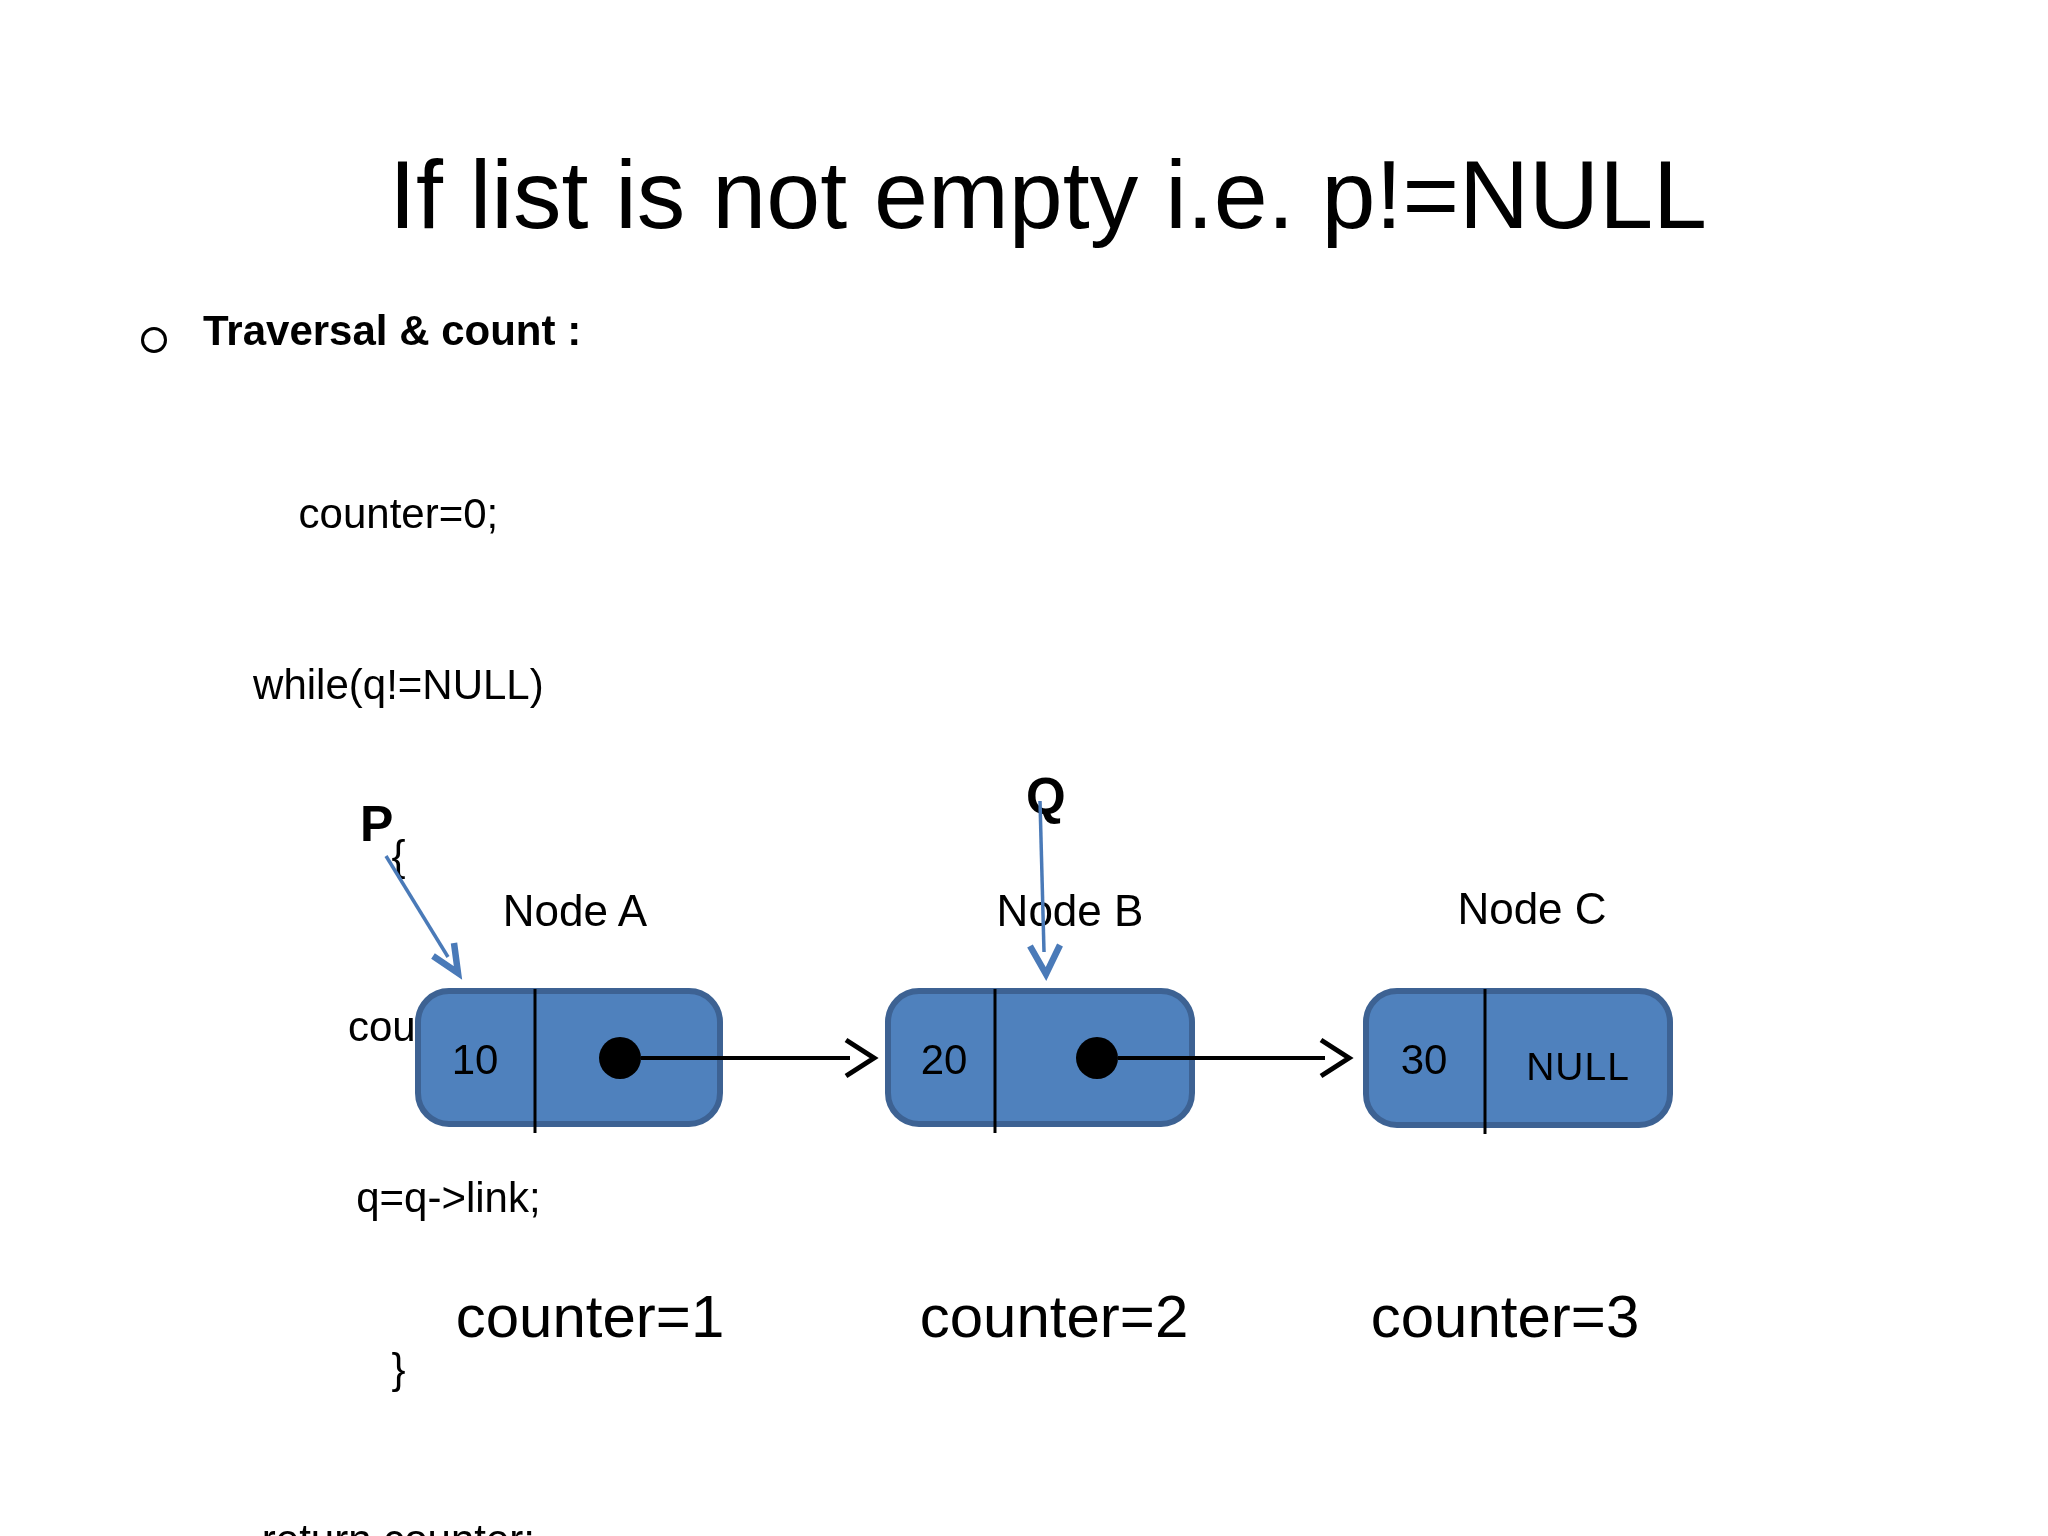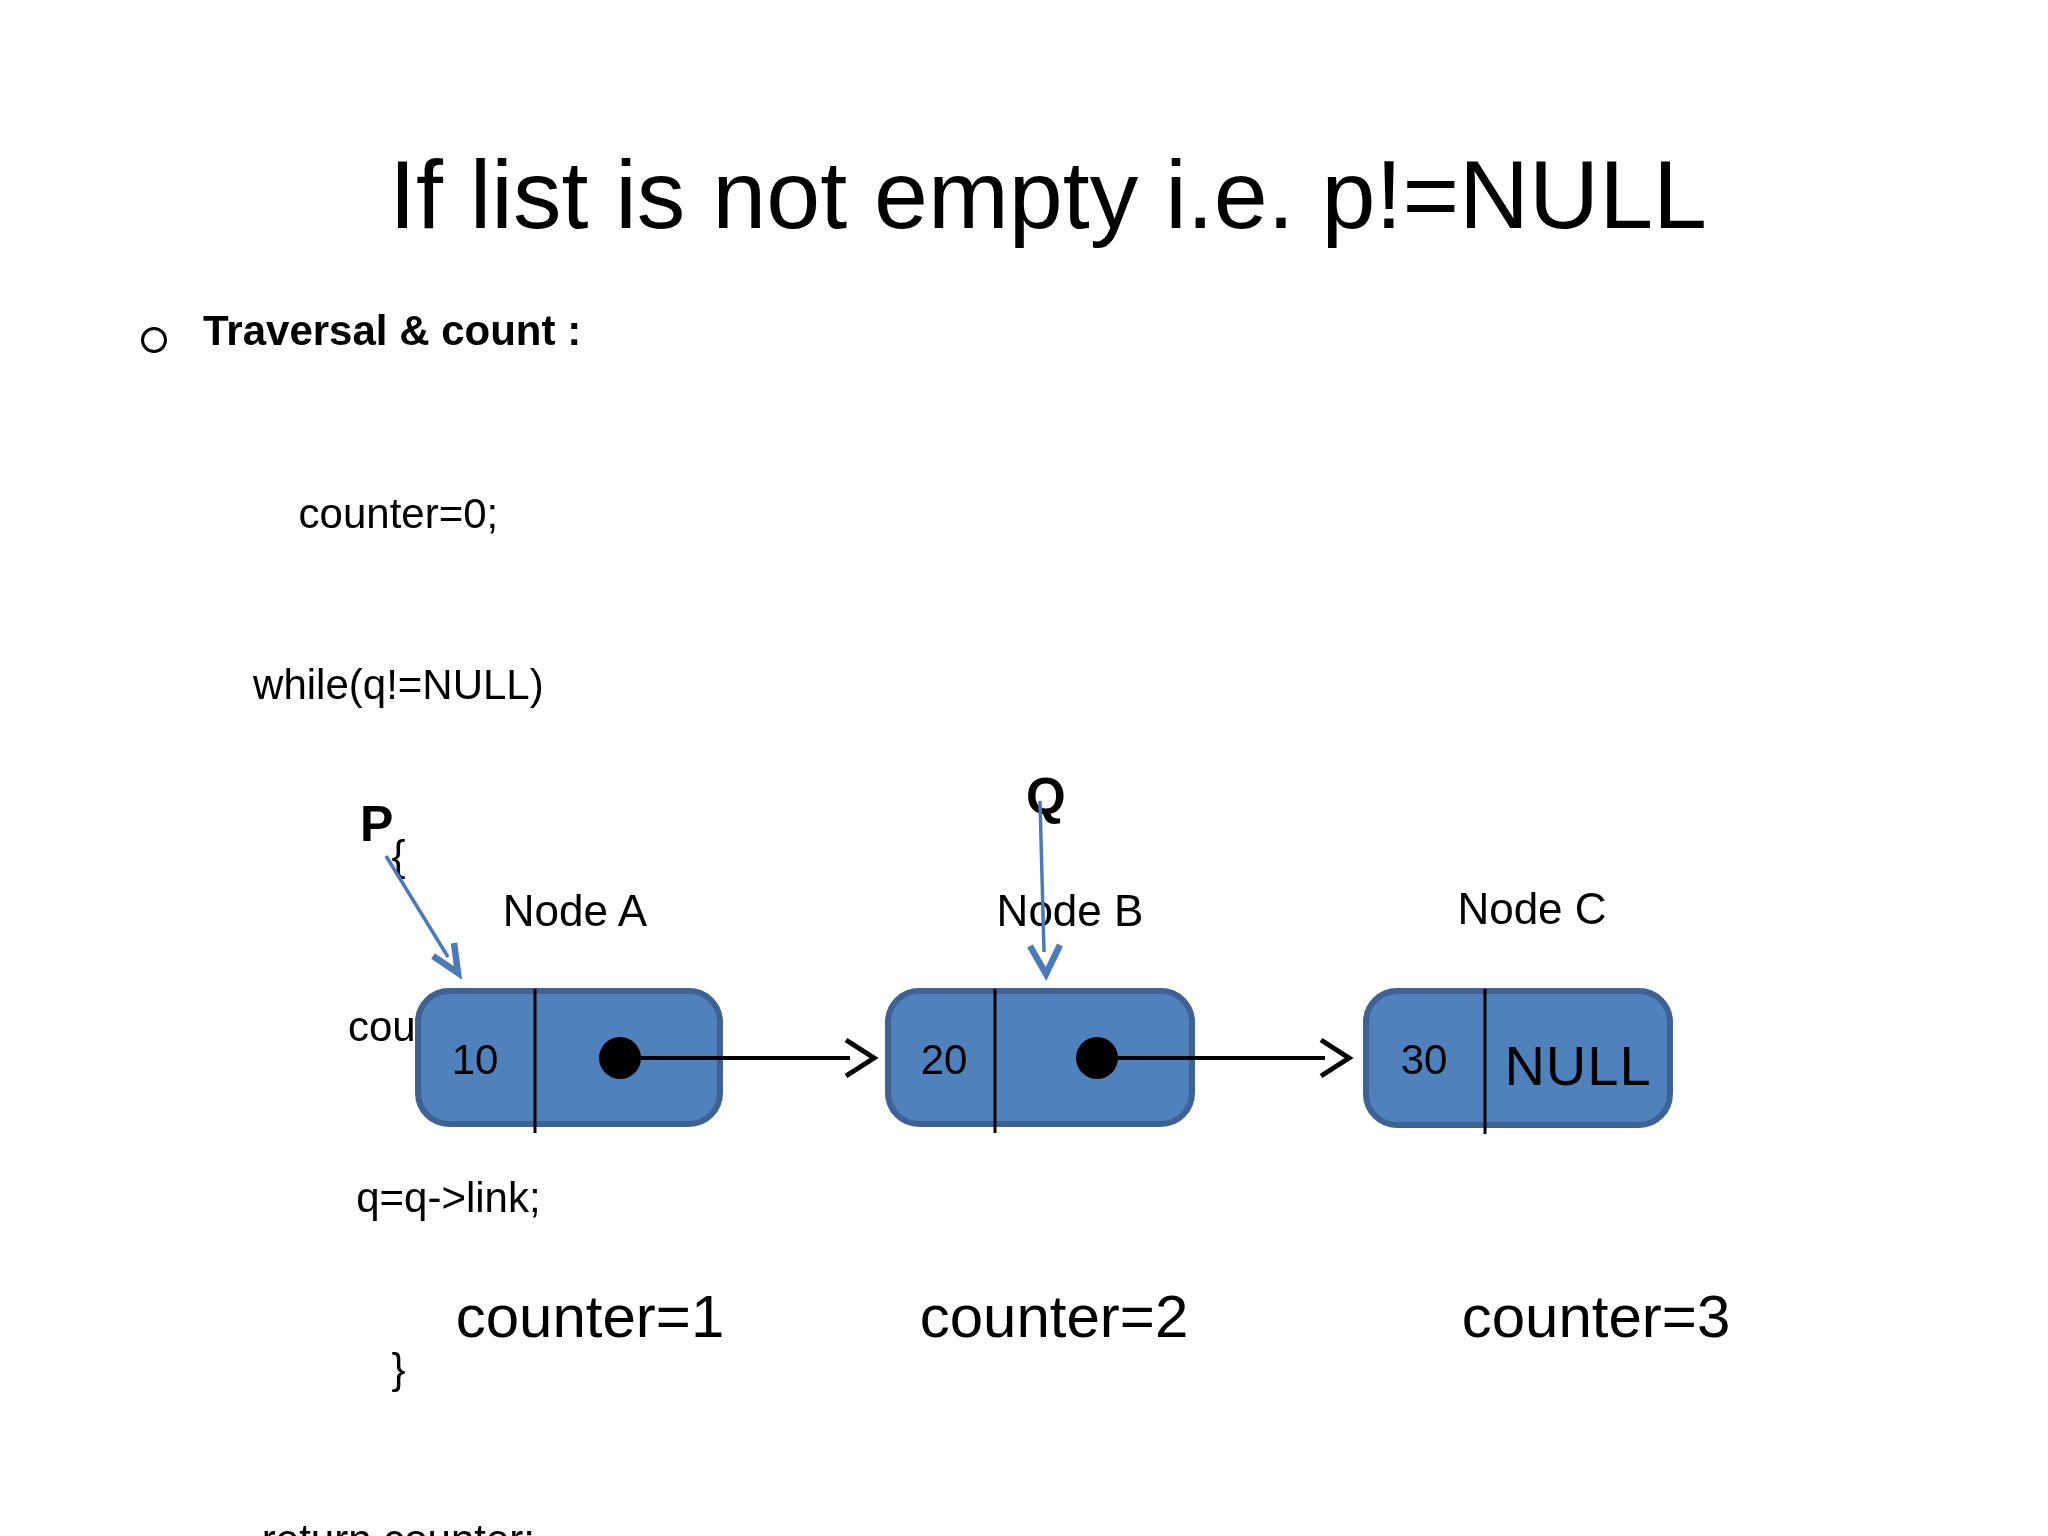--- a/index.html
+++ b/index.html
@@ -39,21 +39,21 @@
     background:var(--node-fill,#4f81bd);
     border:6px solid var(--node-border,#3d6293);
     border-radius:34px;
   }
   .cell-value{
     position:absolute;transform:translate(-50%,-50%);
     font-size:42px;line-height:1;
   }
   .null-text{
     position:absolute;transform:translate(-50%,-50%);
-    font-size:56px;line-height:1;letter-spacing:1px;
+    font-size:39px;line-height:1;letter-spacing:1px;
   }
   .counter{
     position:absolute;top:1287px;transform:translateX(-50%);
     font-size:60px;line-height:1;white-space:nowrap;
   }
   .overlay{position:absolute;left:0;top:0;z-index:5;pointer-events:none;}
   .divider{stroke:var(--ink,#000);stroke-width:3;}
   .dot{fill:var(--ink,#000);}
   .larrow{stroke:var(--link-arrow,#000);stroke-width:4;fill:none;}
   .lhead{stroke:var(--link-arrow,#000);stroke-width:5;fill:none;}
@@ -111,15 +111,15 @@
     <path class="lhead" d="M 1321 1040 L 1349 1058 L 1321 1076"></path>
 
     <line class="parrow" x1="386" y1="856" x2="448" y2="957"></line>
     <path class="phead" d="M 433 956 L 458 973 L 454 943"></path>
     <line class="parrow" x1="1040" y1="801" x2="1044" y2="952"></line>
     <path class="phead" d="M 1030 946 L 1046 974 L 1060 945"></path>
   </svg>
 
   <div class="counter" style="left:590px">counter=1</div>
   <div class="counter" style="left:1054px">counter=2</div>
-  <div class="counter" style="left:1596px">counter=3</div>
+  <div class="counter" style="left:1505px">counter=3</div>
 
 </div>
 
 </body></html>

